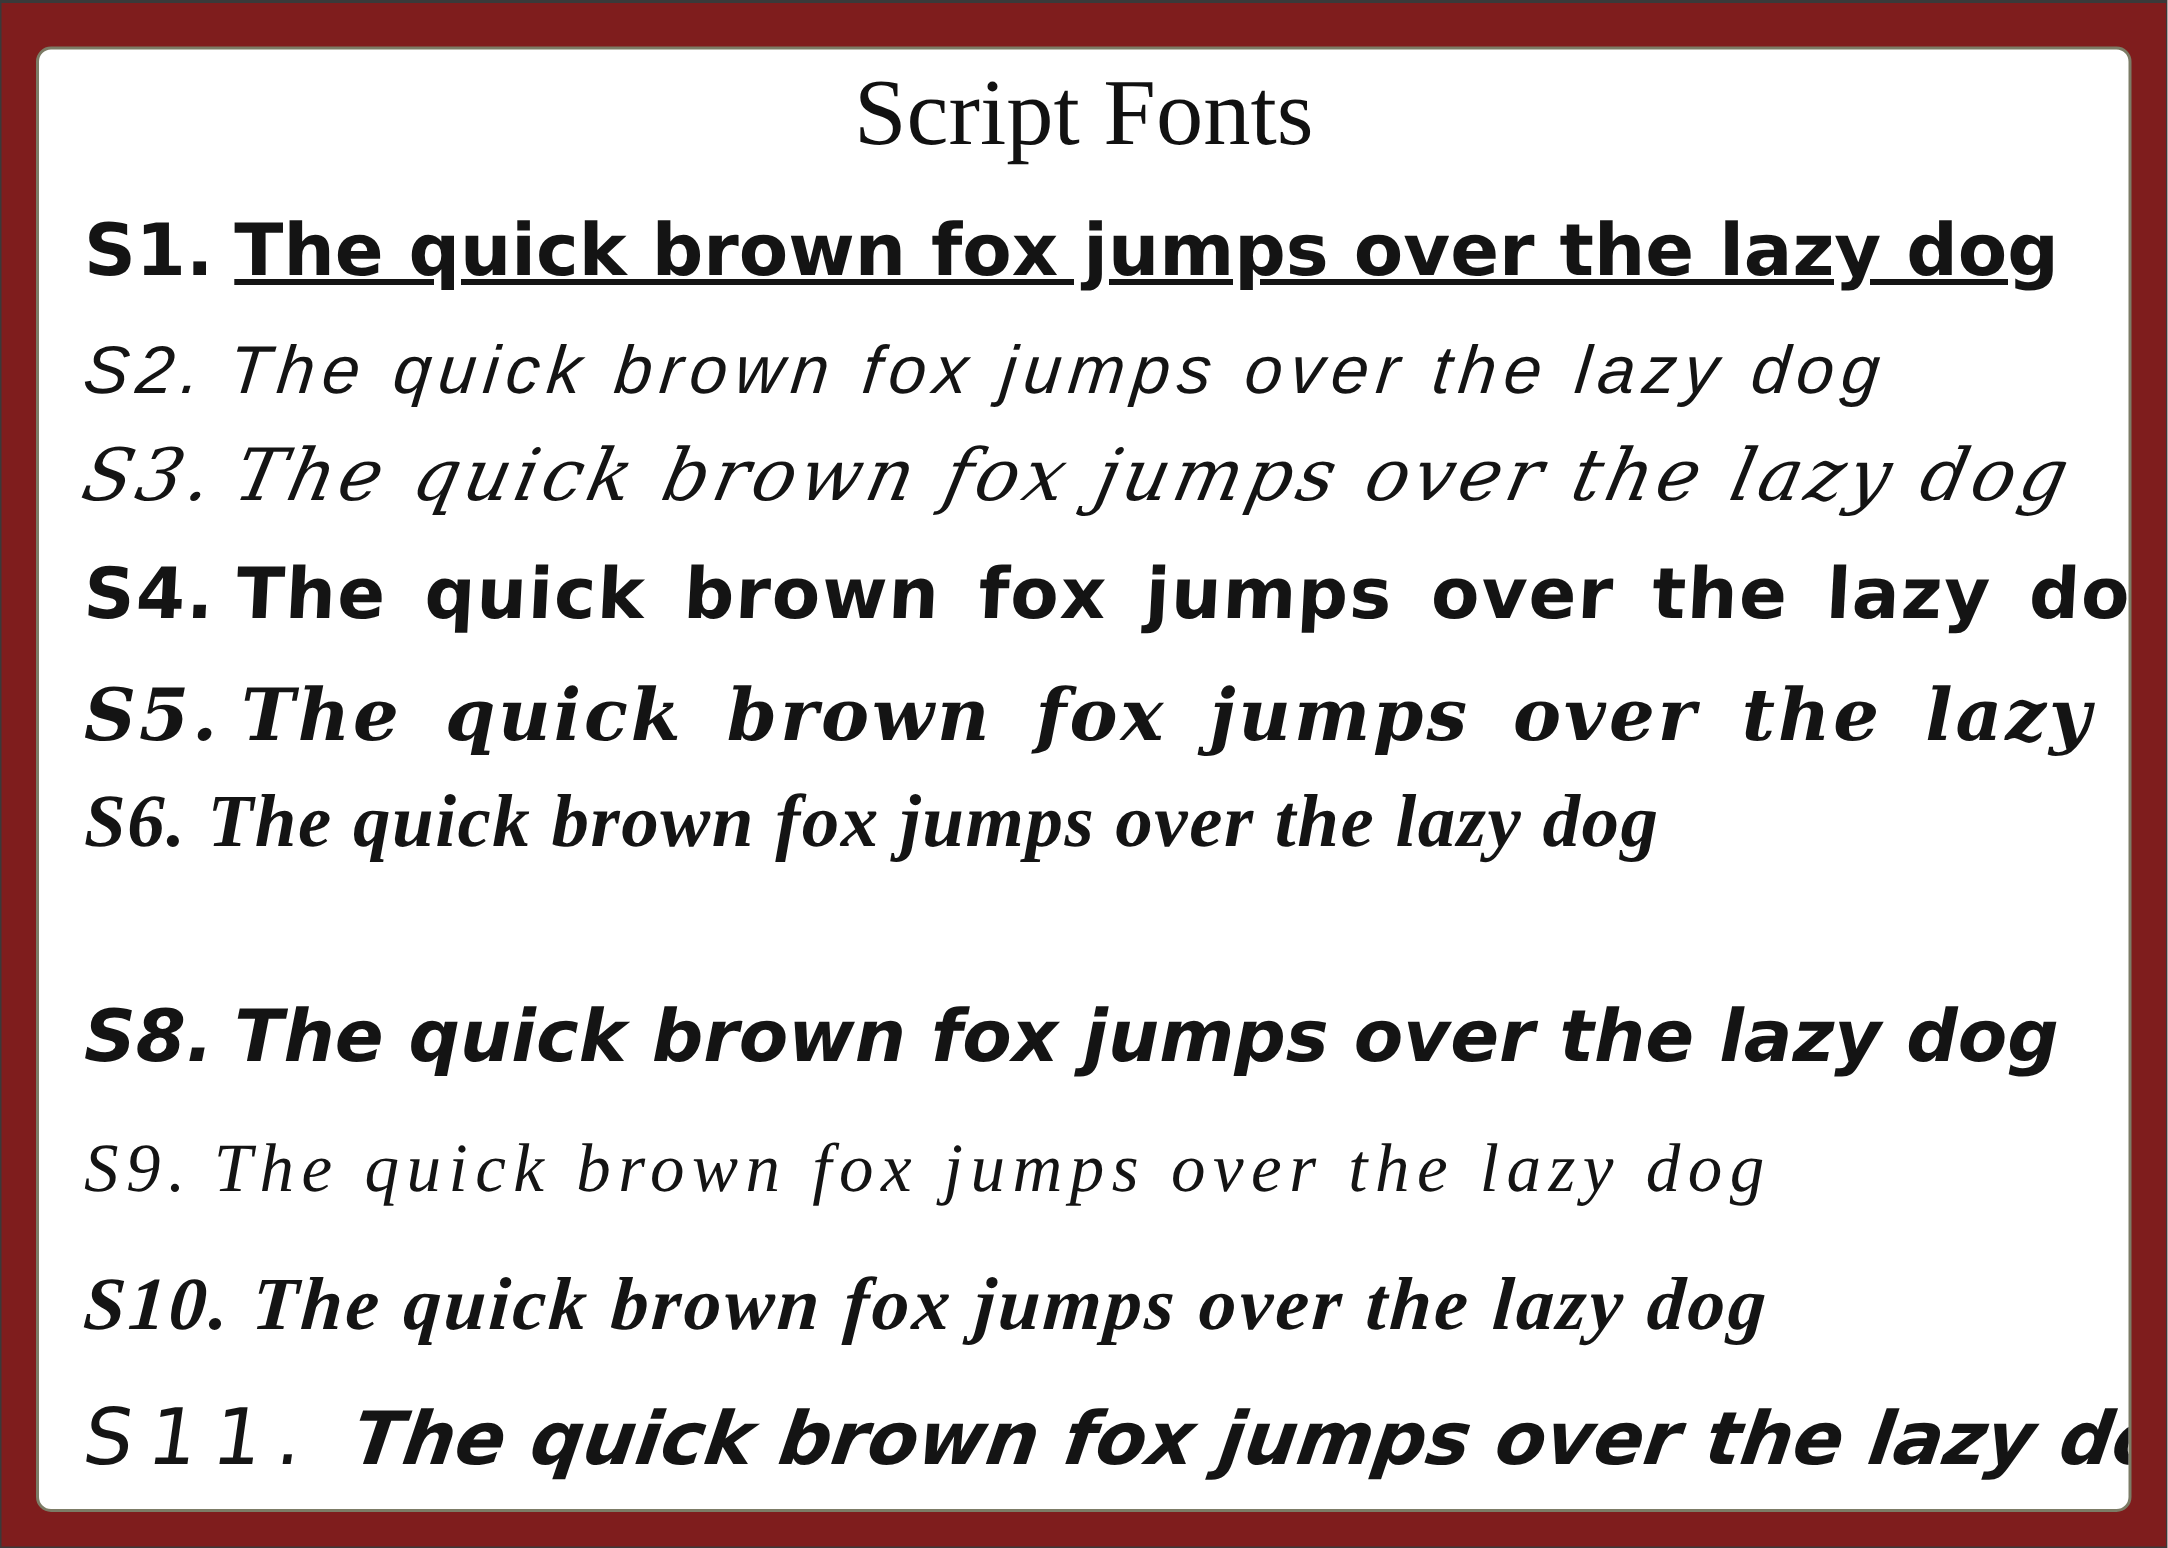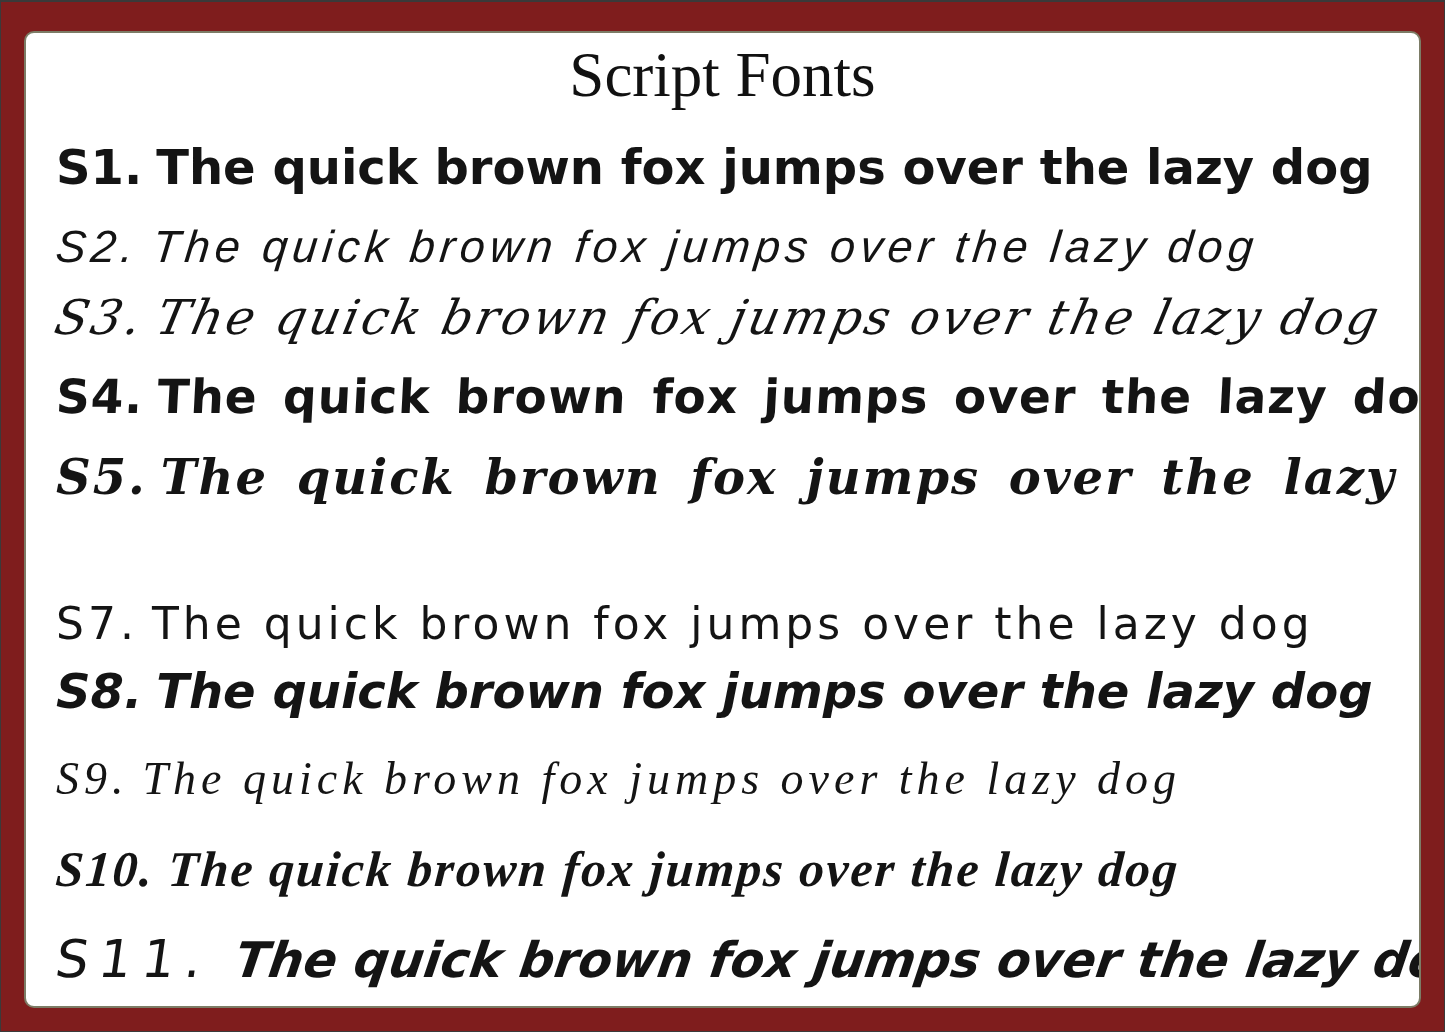--- a/index.html
+++ b/index.html
@@ -31,21 +31,21 @@
     color: #111111; white-space: nowrap;
   }
   .line {
     position: absolute; left: 30px;
     white-space: nowrap; color: #141414;
     line-height: 72px; transform-origin: left center;
   }
   .label { display: inline-block; margin-right: 14px; }
 
   
-  .s1  { top:  98px; font-family: "DejaVu Sans", sans-serif; font-weight: bold; font-size: 48px; letter-spacing: 0px; }
+  .s1  { top:  98px; font-family: "DejaVu Sans", sans-serif; font-weight: bold; font-size: 48px; letter-spacing: 0px; text-decoration: underline; }
   .s2  { top: 178px; font-family: "Liberation Sans", sans-serif; font-style: italic; font-size: 45px; letter-spacing: 5px; transform: skewX(-6deg); }
   .s3  { top: 248px; font-family: "DejaVu Serif", serif; font-style: italic; font-size: 48px; letter-spacing: 3px; transform: skewX(-12deg); }
   .s4  { top: 328px; font-family: "DejaVu Sans", sans-serif; font-weight: bold; font-size: 47px; letter-spacing: 1px; word-spacing: 8px; transform: skewX(-3deg); }
   .s5  { top: 408px; font-family: "DejaVu Serif", serif; font-weight: bold; font-style: italic; font-size: 48px; letter-spacing: 2px; word-spacing: 10px; }
   .s6  { top: 478px; font-family: "Liberation Serif", serif; font-weight: bold; font-style: italic; font-size: 50px; letter-spacing: 1px; }
   .s7  { top: 555px; font-family: "DejaVu Sans", sans-serif; font-size: 44px; letter-spacing: 4px; }
   .s8  { top: 622px; font-family: "DejaVu Sans", sans-serif; font-weight: bold; font-style: italic; font-size: 48px; }
   .s9  { top: 710px; font-family: "Liberation Serif", serif; font-style: italic; font-size: 46px; letter-spacing: 5px; }
   .s10 { top: 800px; font-family: "Liberation Serif", serif; font-weight: bold; font-style: italic; font-size: 50px; letter-spacing: 2px; transform: skewX(-4deg); }
   .s11 { top: 890px; font-family: "DejaVu Sans", sans-serif; font-weight: bold; font-style: italic; font-size: 49px; transform: skewX(-8deg); }
@@ -75,24 +75,24 @@
     </div>
 
     <div class="line s4">
       <span class="label">S4.</span><span class="sample">The quick brown fox jumps over the lazy dog</span>
     </div>
 
     <div class="line s5">
       <span class="label">S5.</span><span class="sample">The quick brown fox jumps over the lazy dog</span>
     </div>
 
+    <div class="line s6">
+      <span class="label">S6.</span><span class="sample">The quick brown fox jumps over the lazy dog</span>
+    </div>
 
-    <div class="line s7">
-      <span class="label">S7.</span><span class="sample">The quick brown fox jumps over the lazy dog</span>
-    </div>
 
     <div class="line s8">
       <span class="label">S8.</span><span class="sample">The quick brown fox jumps over the lazy dog</span>
     </div>
 
     <div class="line s9">
       <span class="label">S9.</span><span class="sample">The quick brown fox jumps over the lazy dog</span>
     </div>
 
     <div class="line s10">

